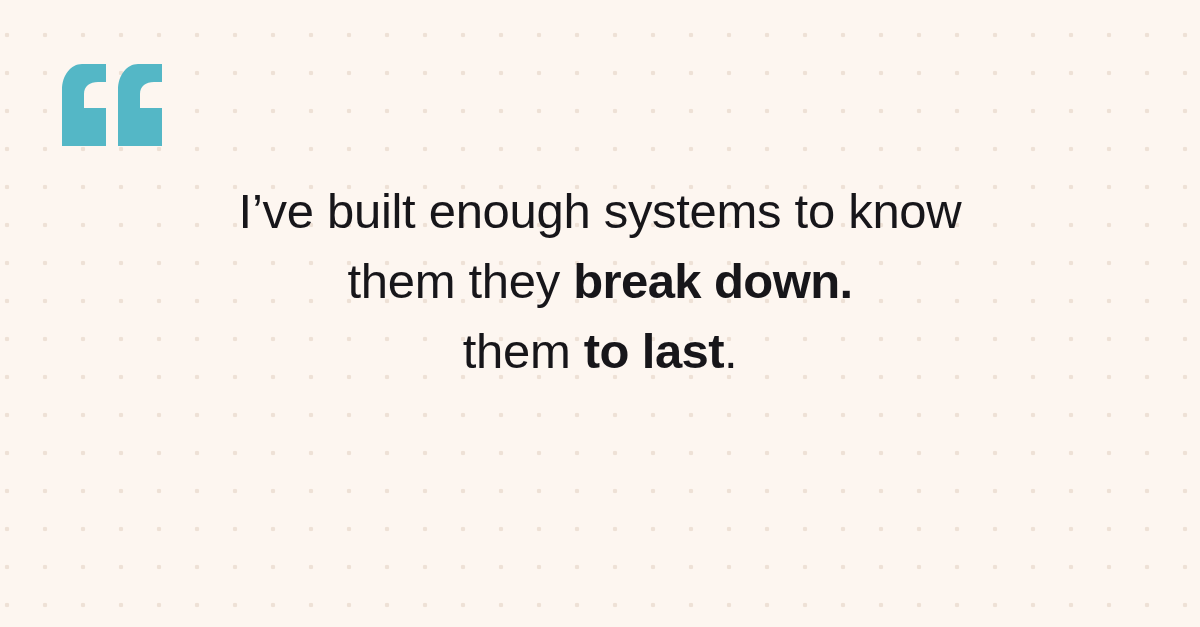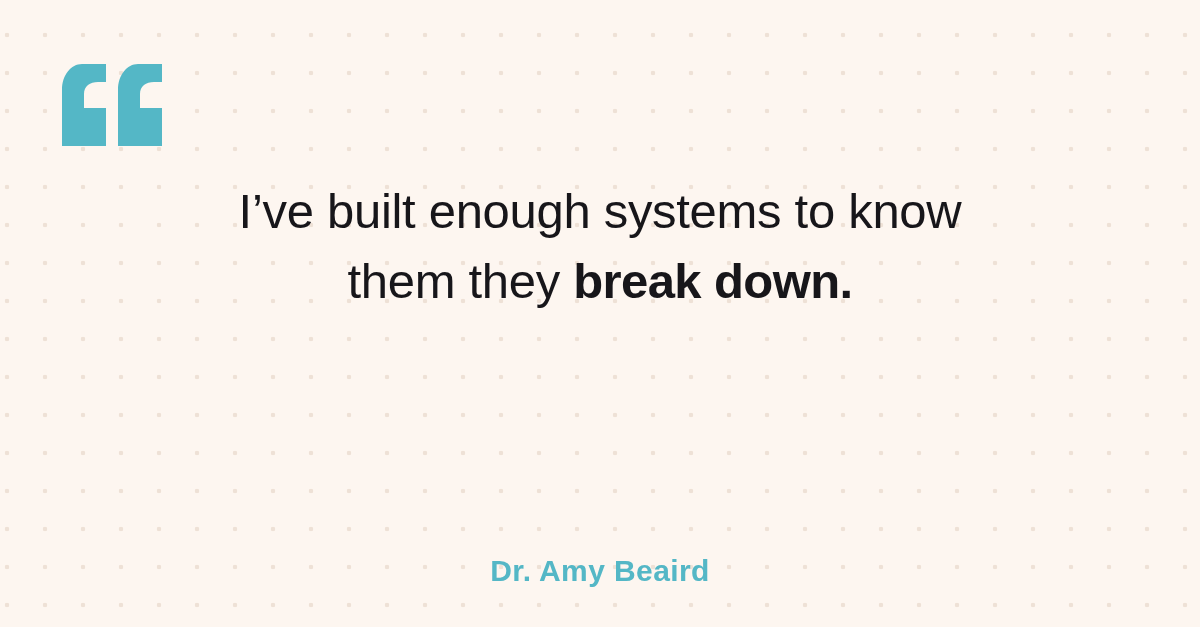--- a/index.html
+++ b/index.html
@@ -91,17 +91,19 @@
     </svg>
   </div>
 
   <div id="quote-body">
     <span class="line">
       <span>I’ve built enough systems to know</span>
     </span>
     <span class="line">
       <span>them they </span><span class="em">break down.</span>
     </span>
+    <span class="line">
+      <span>them </span><span class="em">to last</span><span>.</span>
+    </span>
   </div>
 
-  <div id="attribution">Dr. Amy Beaird</div>
 
 </div>
 
 </body></html>

